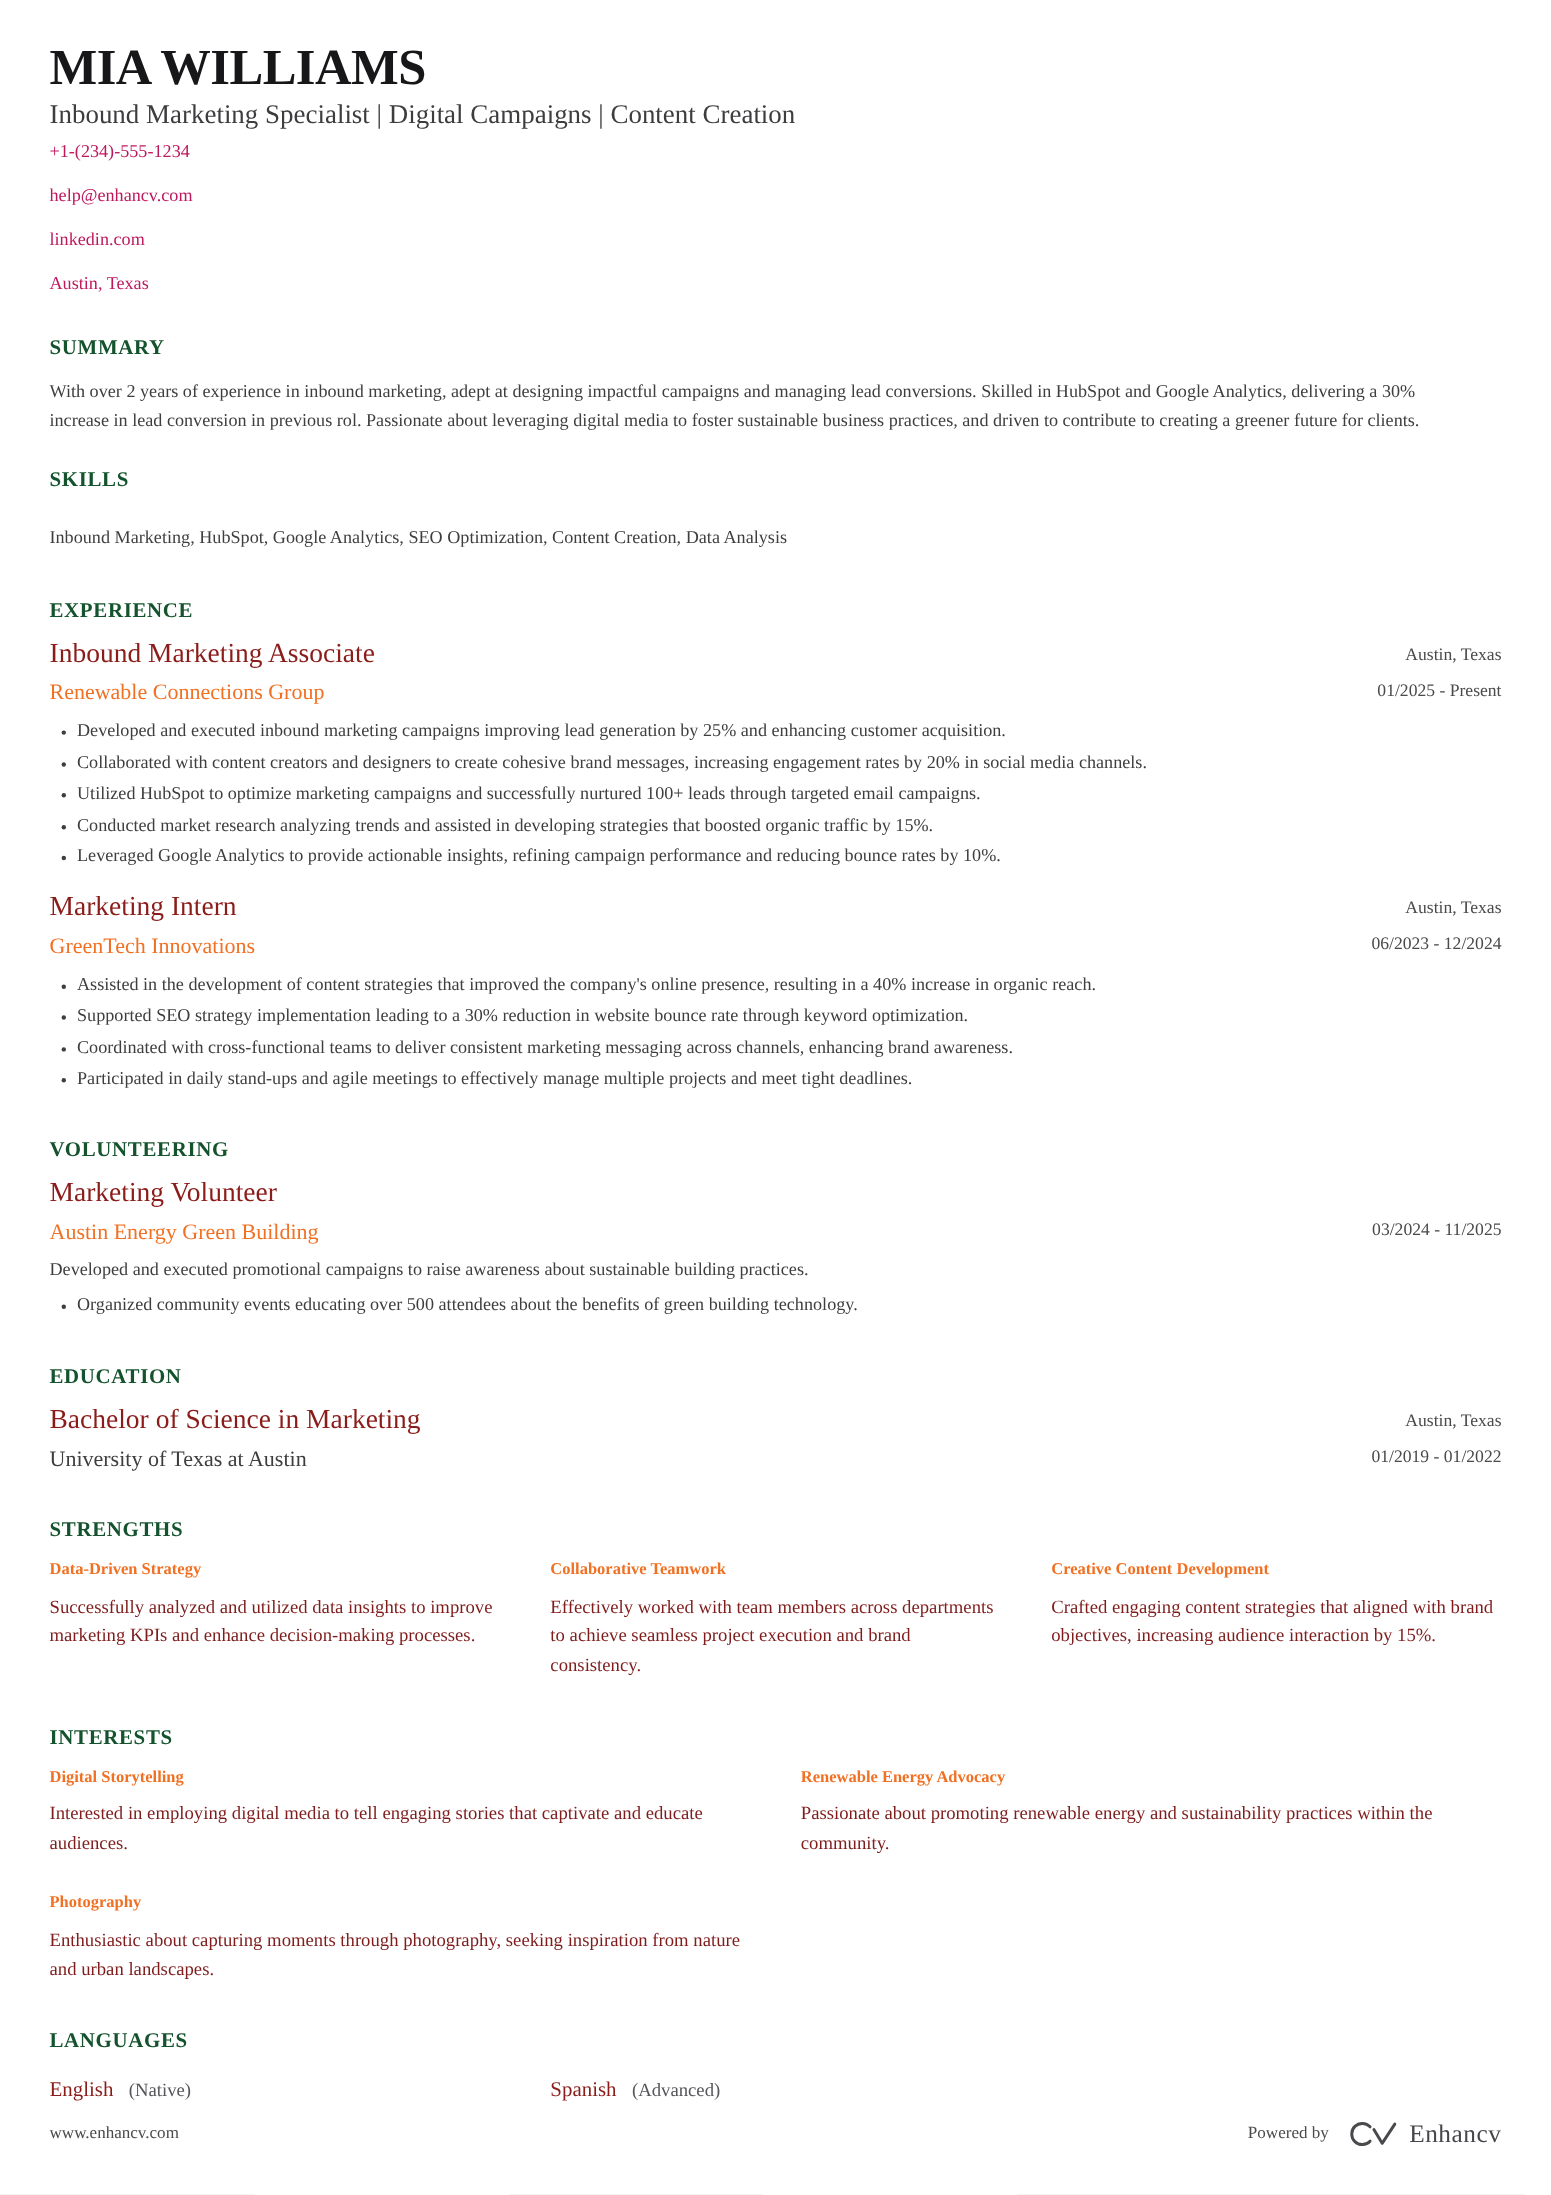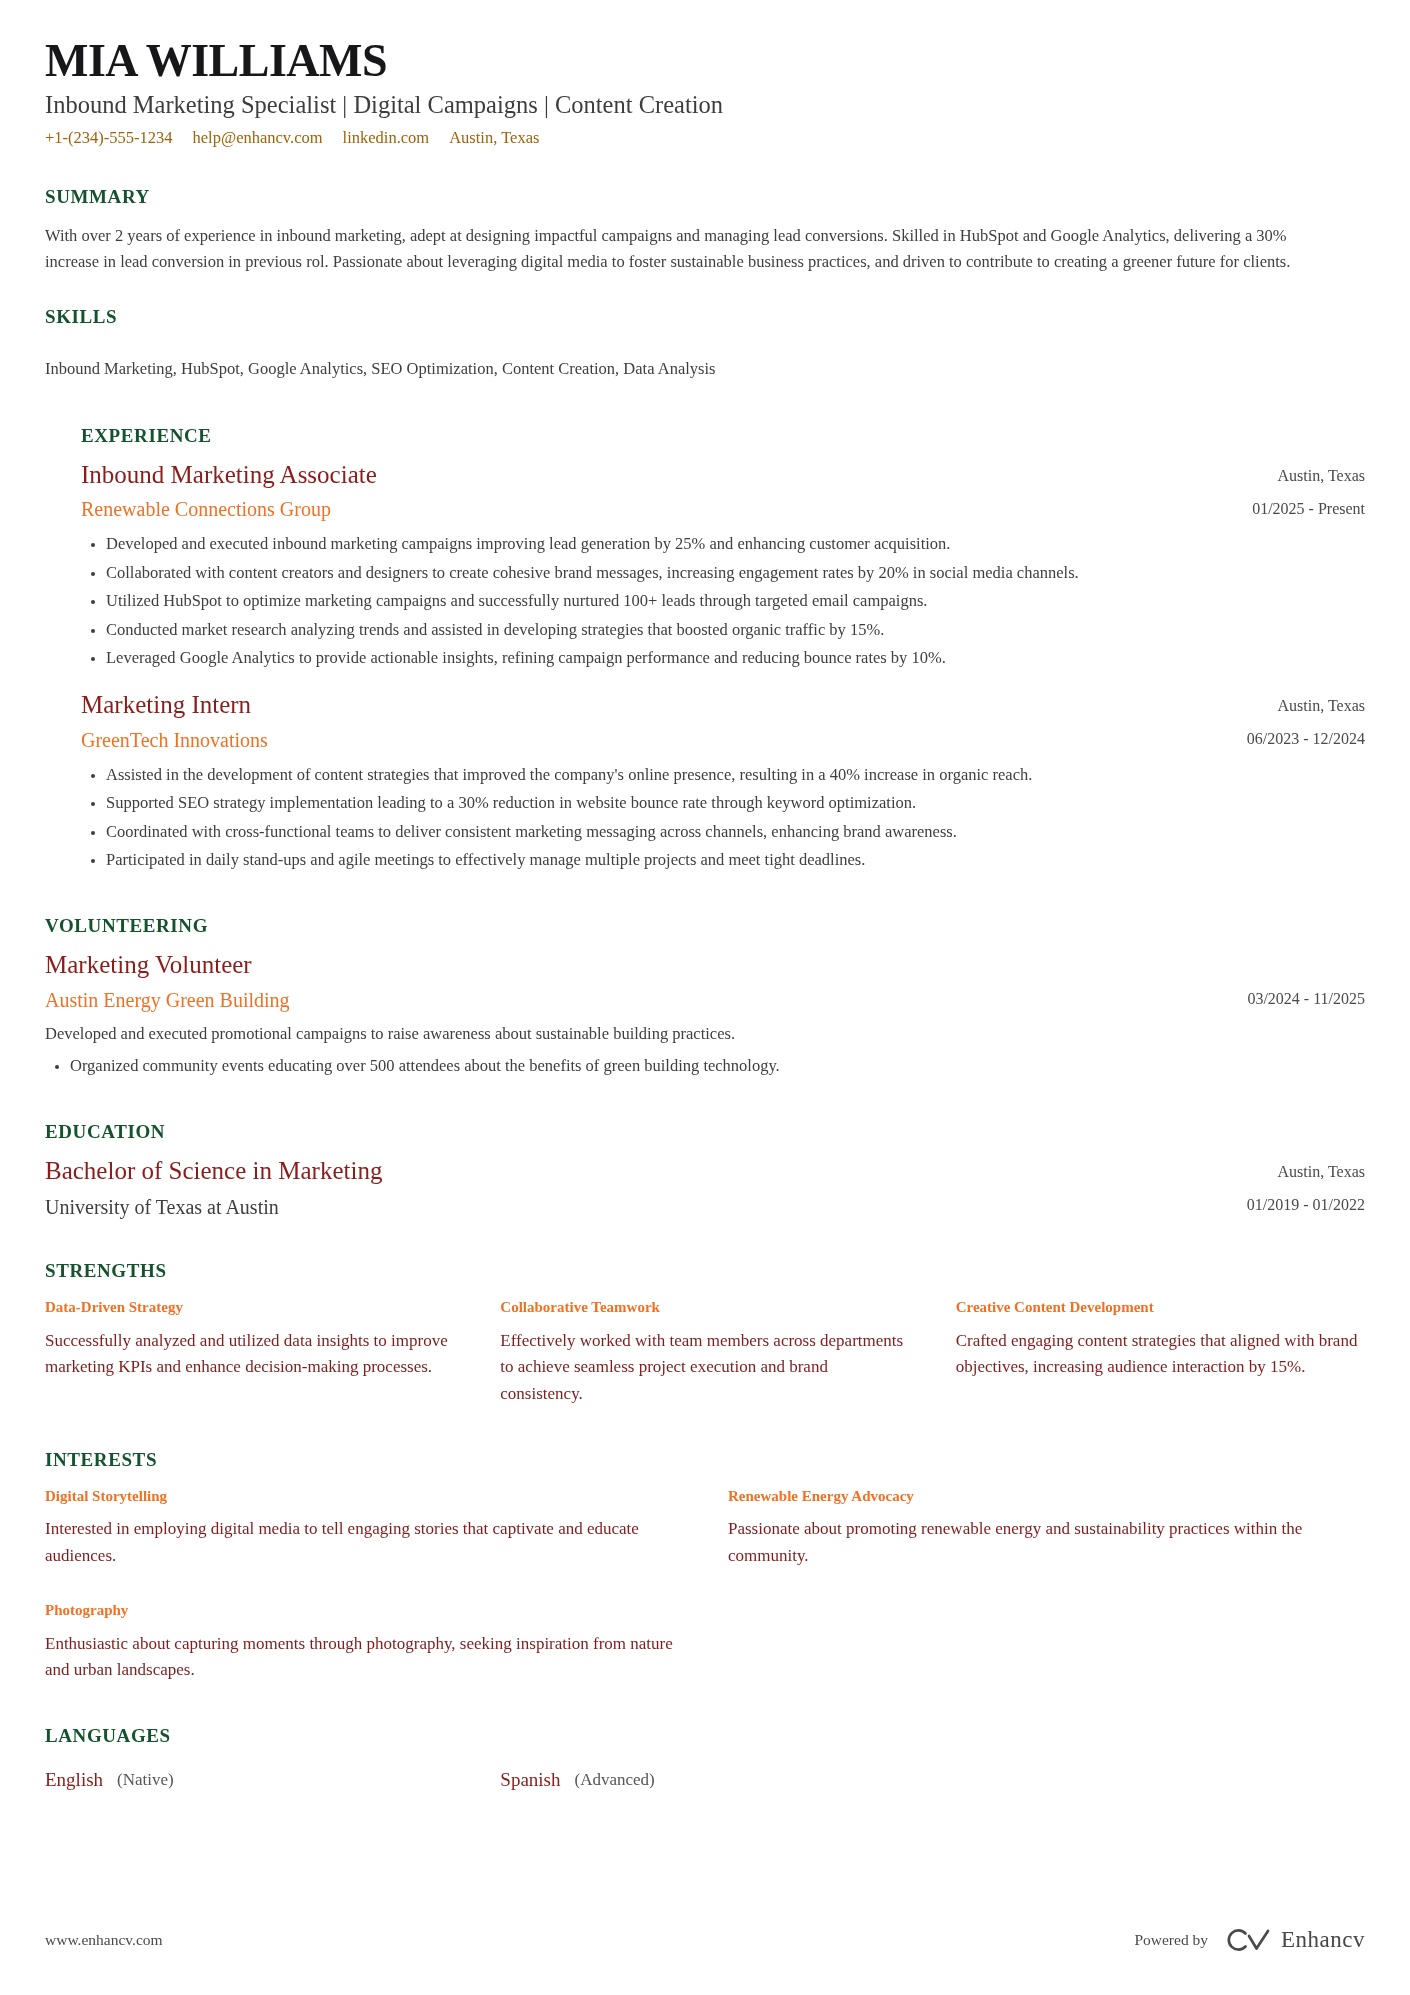--- a/index.html
+++ b/index.html
@@ -8,21 +8,21 @@
     width:1410px; height:1995px; margin:0 auto; background:#ffffff;
     font-family:Liberation Serif, serif; color:#3e3e3e;
     position:relative; padding:36px 45px 0 45px; overflow:hidden;
   }
   
   .name {
     font-size:46px; font-weight:800; color:#17171a;
     letter-spacing:-0.5px; line-height:1.08;
   }
   .headline { font-size:24.5px; color:#3d3d40; margin-top:5px; font-weight:400; }
-  .contact-row { display:flex; gap:20px; margin-top:9px; font-size:16.5px; color:#a16207; }
+  .contact-row { display:flex; gap:20px; margin-top:9px; font-size:16.5px; color:#be185d;flex-direction:column; }
   
   .section { margin-top:38px; }
   .section-heading {
     font-size:19px; font-weight:700; color:#14532d; letter-spacing:0.6px;
   }
   .body-text { font-size:16.5px; line-height:1.62; color:#3e3e3e; }
   .summary-text { margin-top:15px; max-width:1290px; }
   .skills-text { margin-top:28px; }
   
   .entry { margin-top:12px; }
@@ -78,21 +78,21 @@
   <div class="section">
     <div class="section-heading">SUMMARY</div>
     <div class="body-text summary-text">With over 2 years of experience in inbound marketing, adept at designing impactful campaigns and managing lead conversions. Skilled in HubSpot and Google Analytics, delivering a 30% increase in lead conversion in previous rol. Passionate about leveraging digital media to foster sustainable business practices, and driven to contribute to creating a greener future for clients.</div>
   </div>
 
   <div class="section" style="margin-top:30px;">
     <div class="section-heading">SKILLS</div>
     <div class="body-text skills-text">Inbound Marketing, HubSpot, Google Analytics, SEO Optimization, Content Creation, Data Analysis</div>
   </div>
 
-  <div class="section" style="margin-top:42px;margin-left:36px;">
+  <div class="section" style="margin-top:42px;">
     <div class="section-heading">EXPERIENCE</div>
 
     <div class="entry">
       <div class="entry-header">
         <div>
           <div class="entry-title">Inbound Marketing Associate</div>
           <div class="entry-company">Renewable Connections Group</div>
         </div>
         <div class="entry-meta">
           <div class="meta-line">Austin, Texas</div>

